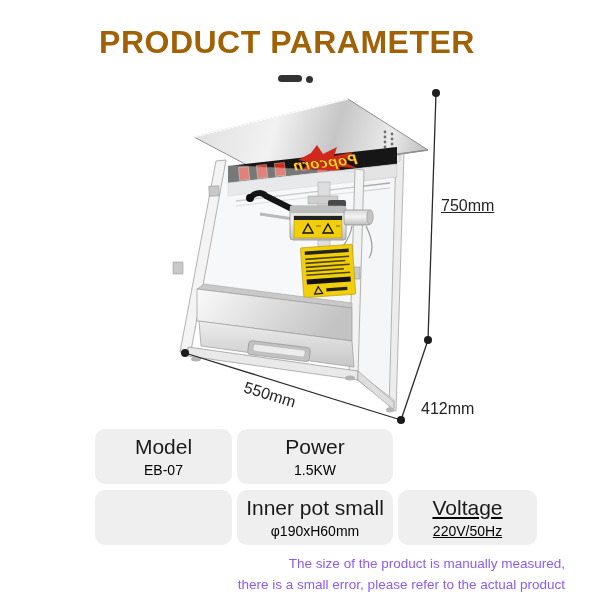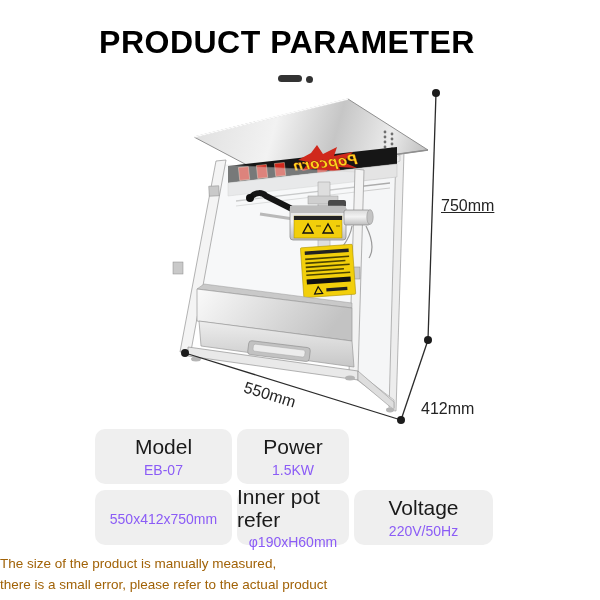--- a/index.html
+++ b/index.html
@@ -2,45 +2,45 @@
 <html><head>
 <meta charset="utf-8">
 <style>
   * { margin:0; padding:0; box-sizing:border-box; }
   html,body { width:600px; height:600px; background:#fff; font-family:"Liberation Sans", sans-serif; }
   #page { position:relative; width:600px; height:600px; background:#ffffff; overflow:hidden; }
 
   .page-title {
     position:absolute; top:24px; left:0; width:574px;
     text-align:center; font-size:32px; font-weight:bold;
-    color:#000000; letter-spacing:0.5px;
+    color:#a16207; letter-spacing:0.5px;
   }
   .title-dash { position:absolute; top:75px; left:278px; width:24px; height:7px; border-radius:3.5px; background:#333; }
   .title-dot  { position:absolute; top:76px; left:306px; width:7px; height:7px; border-radius:50%; background:#333; }
 
   #figure-svg { position:absolute; top:0; left:0; width:600px; height:600px; }
 
   .dim-label { position:absolute; font-size:16px; color:#242424; white-space:nowrap; }
   .dim-750 { top:197px; left:441px;text-decoration:underline; }
   .dim-412 { top:400px; left:421px; }
   .dim-550 { top:386px; left:243px; transform:rotate(17deg); transform-origin:center; }
 
   .spec-table { position:absolute; top:429px; left:95px; }
   .spec-row { display:flex; gap:5px; margin-bottom:6px; }
   .spec-cell {
     background:#efefef; border-radius:10px; height:55px;
     display:flex; flex-direction:column; align-items:center; justify-content:center;
   }
-  .w1 { width:137px; } .w2 { width:112px; } .w3 { width:139px; }
+  .w1 { width:137px; } .w2 { width:156px; } .w3 { width:139px;text-decoration:underline; }
   .spec-label { font-size:21px; color:#1a1a1a; line-height:1.1; }
-  .spec-value { font-size:14px; color:#8b5cf6; margin-top:3px; }
+  .spec-value { font-size:14px; color:#000000; margin-top:3px; }
 
   .disclaimer {
     position:absolute; top:553px; left:0; width:565px;
-    text-align:left; font-size:13.5px; color:#a16207; line-height:21px;
+    text-align:right; font-size:13.5px; color:#8b5cf6; line-height:21px;
   }
 </style>
 </head>
 <body>
 
 <div id="page">
 
   <div class="page-title">PRODUCT PARAMETER</div>
   <div class="title-dash"></div>
   <div class="title-dot"></div>
@@ -196,24 +196,23 @@
         <div class="spec-label">Model</div>
         <div class="spec-value">EB-07</div>
       </div>
       <div class="spec-cell w2">
         <div class="spec-label">Power</div>
         <div class="spec-value">1.5KW</div>
       </div>
     </div>
     <div class="spec-row">
       <div class="spec-cell w1">
-        <div class="spec-value">550x412x750mm</div>
       </div>
       <div class="spec-cell w2">
-        <div class="spec-label">Inner pot refer</div>
+        <div class="spec-label">Inner pot small</div>
         <div class="spec-value">φ190xH60mm</div>
       </div>
       <div class="spec-cell w3">
         <div class="spec-label">Voltage</div>
         <div class="spec-value">220V/50Hz</div>
       </div>
     </div>
   </div>
 
   <div class="disclaimer">

